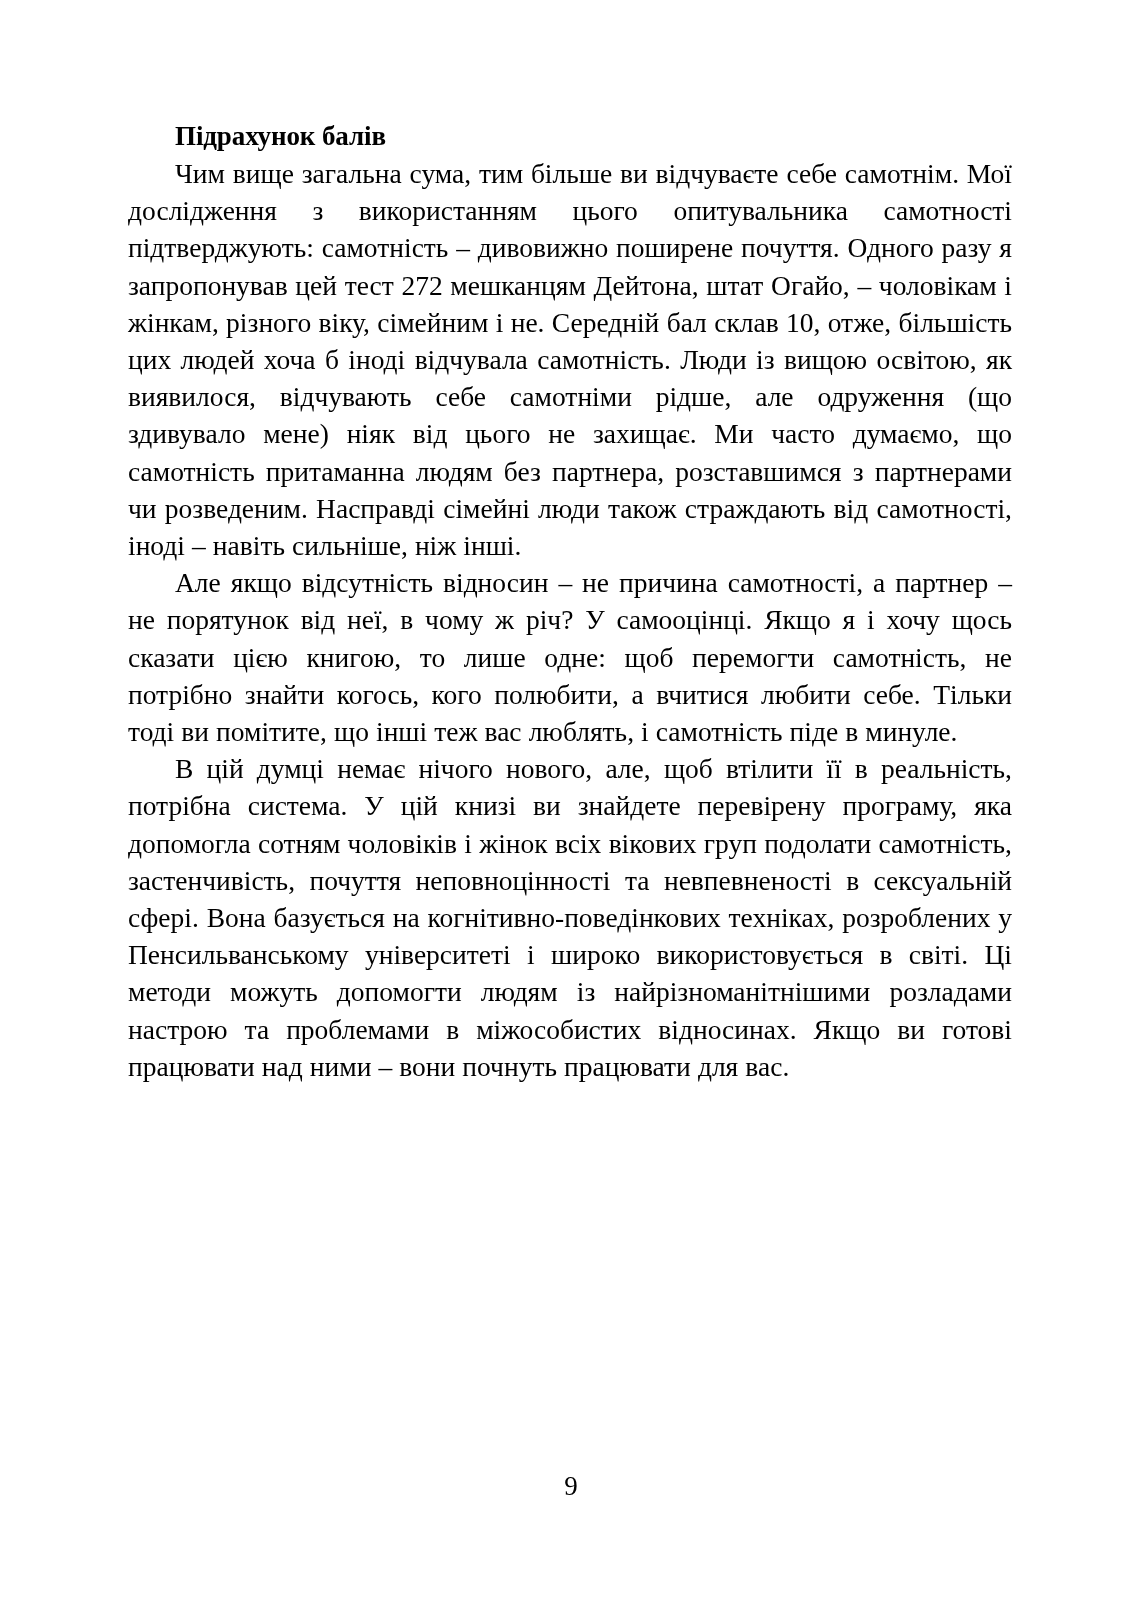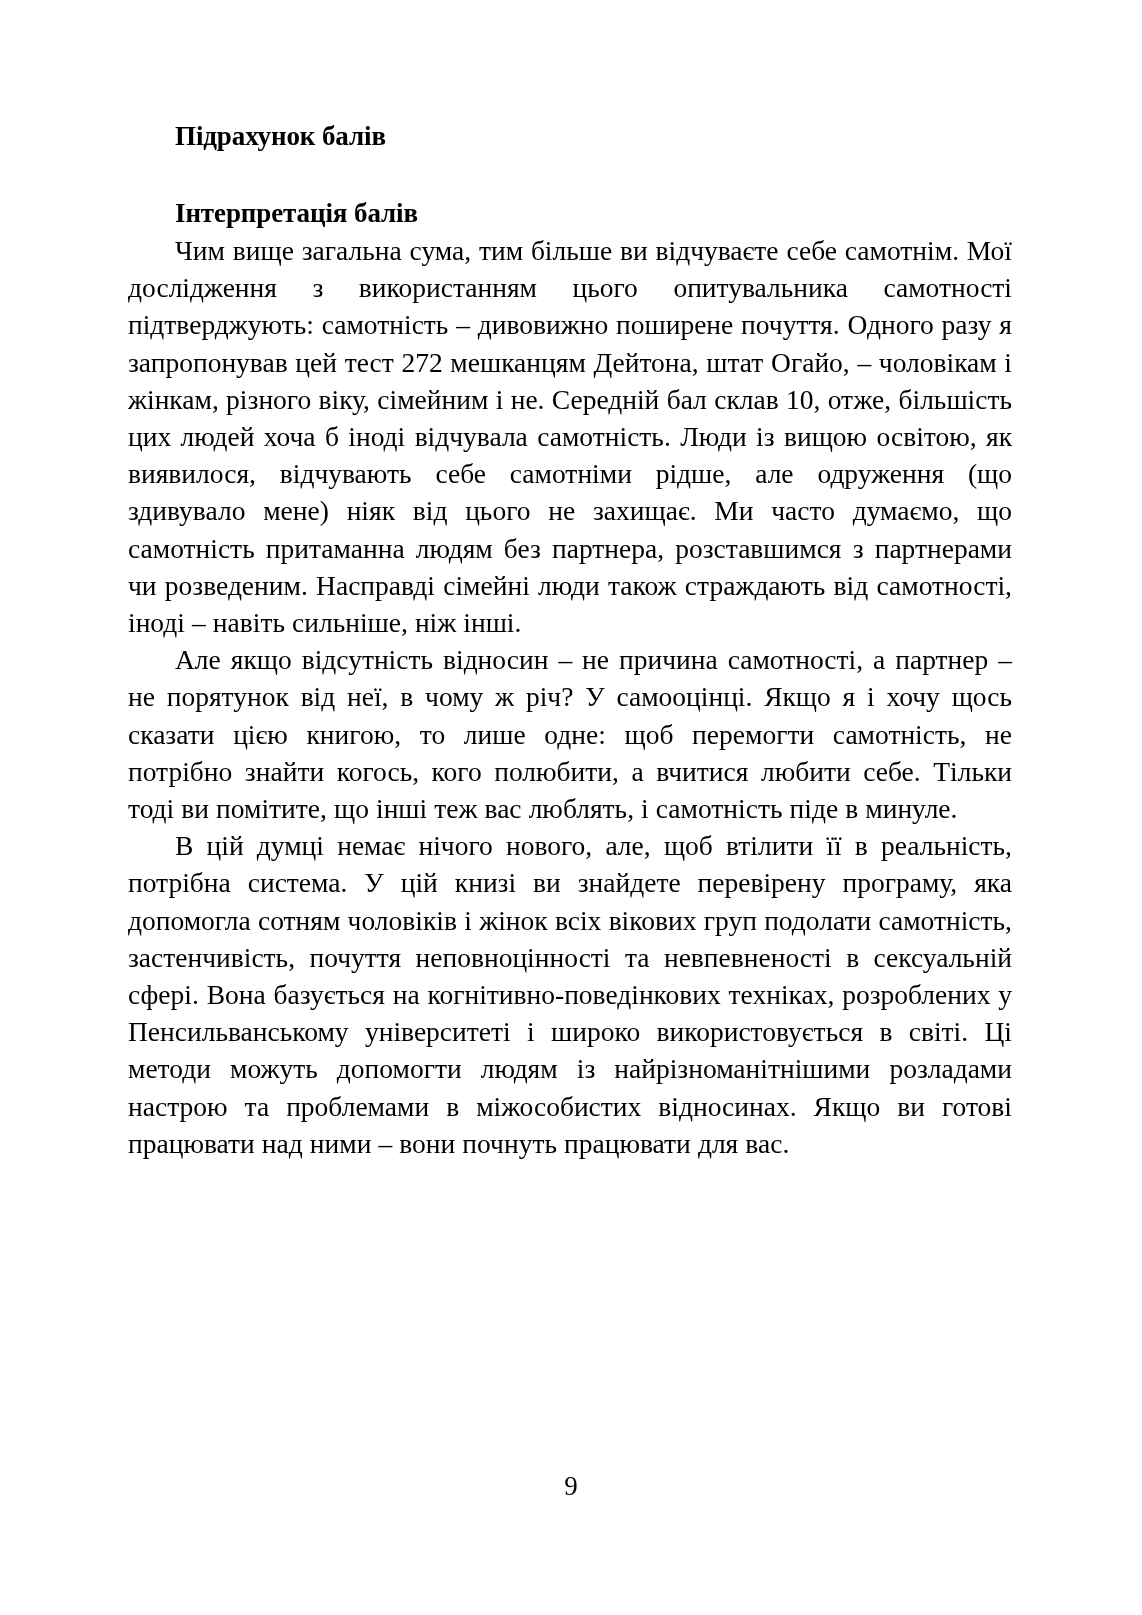--- a/index.html
+++ b/index.html
@@ -71,21 +71,20 @@
 </head>
 <body>
 
 <div class="page">
 
   <div class="content">
 
     <h2 class="section-heading">Підрахунок балів</h2>
 
 
-    <h2 class="section-heading spaced">Інтерпретація балів</h2>
 
     <p class="body-para">Чим вище загальна сума, тим більше ви відчуваєте себе самотнім. Мої дослідження з використанням цього опитувальника самотності підтверджують: самотність – дивовижно поширене почуття. Одного разу я запропонував цей тест 272 мешканцям Дейтона, штат Огайо, – чоловікам і жінкам, різного віку, сімейним і не. Середній бал склав 10, отже, більшість цих людей хоча б іноді відчувала самотність. Люди із вищою освітою, як виявилося, відчувають себе самотніми рідше, але одруження (що здивувало мене) ніяк від цього не захищає. Ми часто думаємо, що самотність притаманна людям без партнера, розставшимся з партнерами чи розведеним. Насправді сімейні люди також страждають від самотності, іноді – навіть сильніше, ніж інші.</p>
 
     <p class="body-para">Але якщо відсутність відносин – не причина самотності, а партнер – не порятунок від неї, в чому ж річ? У самооцінці. Якщо я і хочу щось сказати цією книгою, то лише одне: щоб перемогти самотність, не потрібно знайти когось, кого полюбити, а вчитися любити себе. Тільки тоді ви помітите, що інші теж вас люблять, і самотність піде в минуле.</p>
 
     <p class="body-para">В цій думці немає нічого нового, але, щоб втілити її в реальність, потрібна система. У цій книзі ви знайдете перевірену програму, яка допомогла сотням чоловіків і жінок всіх вікових груп подолати самотність, застенчивість, почуття неповноцінності та невпевненості в сексуальній сфері. Вона базується на когнітивно-поведінкових техніках, розроблених у Пенсильванському університеті і широко використовується в світі. Ці методи можуть допомогти людям із найрізноманітнішими розладами настрою та проблемами в міжособистих відносинах. Якщо ви готові працювати над ними – вони почнуть працювати для вас.</p>
 
   </div>
 
   <div class="page-number">9</div>

